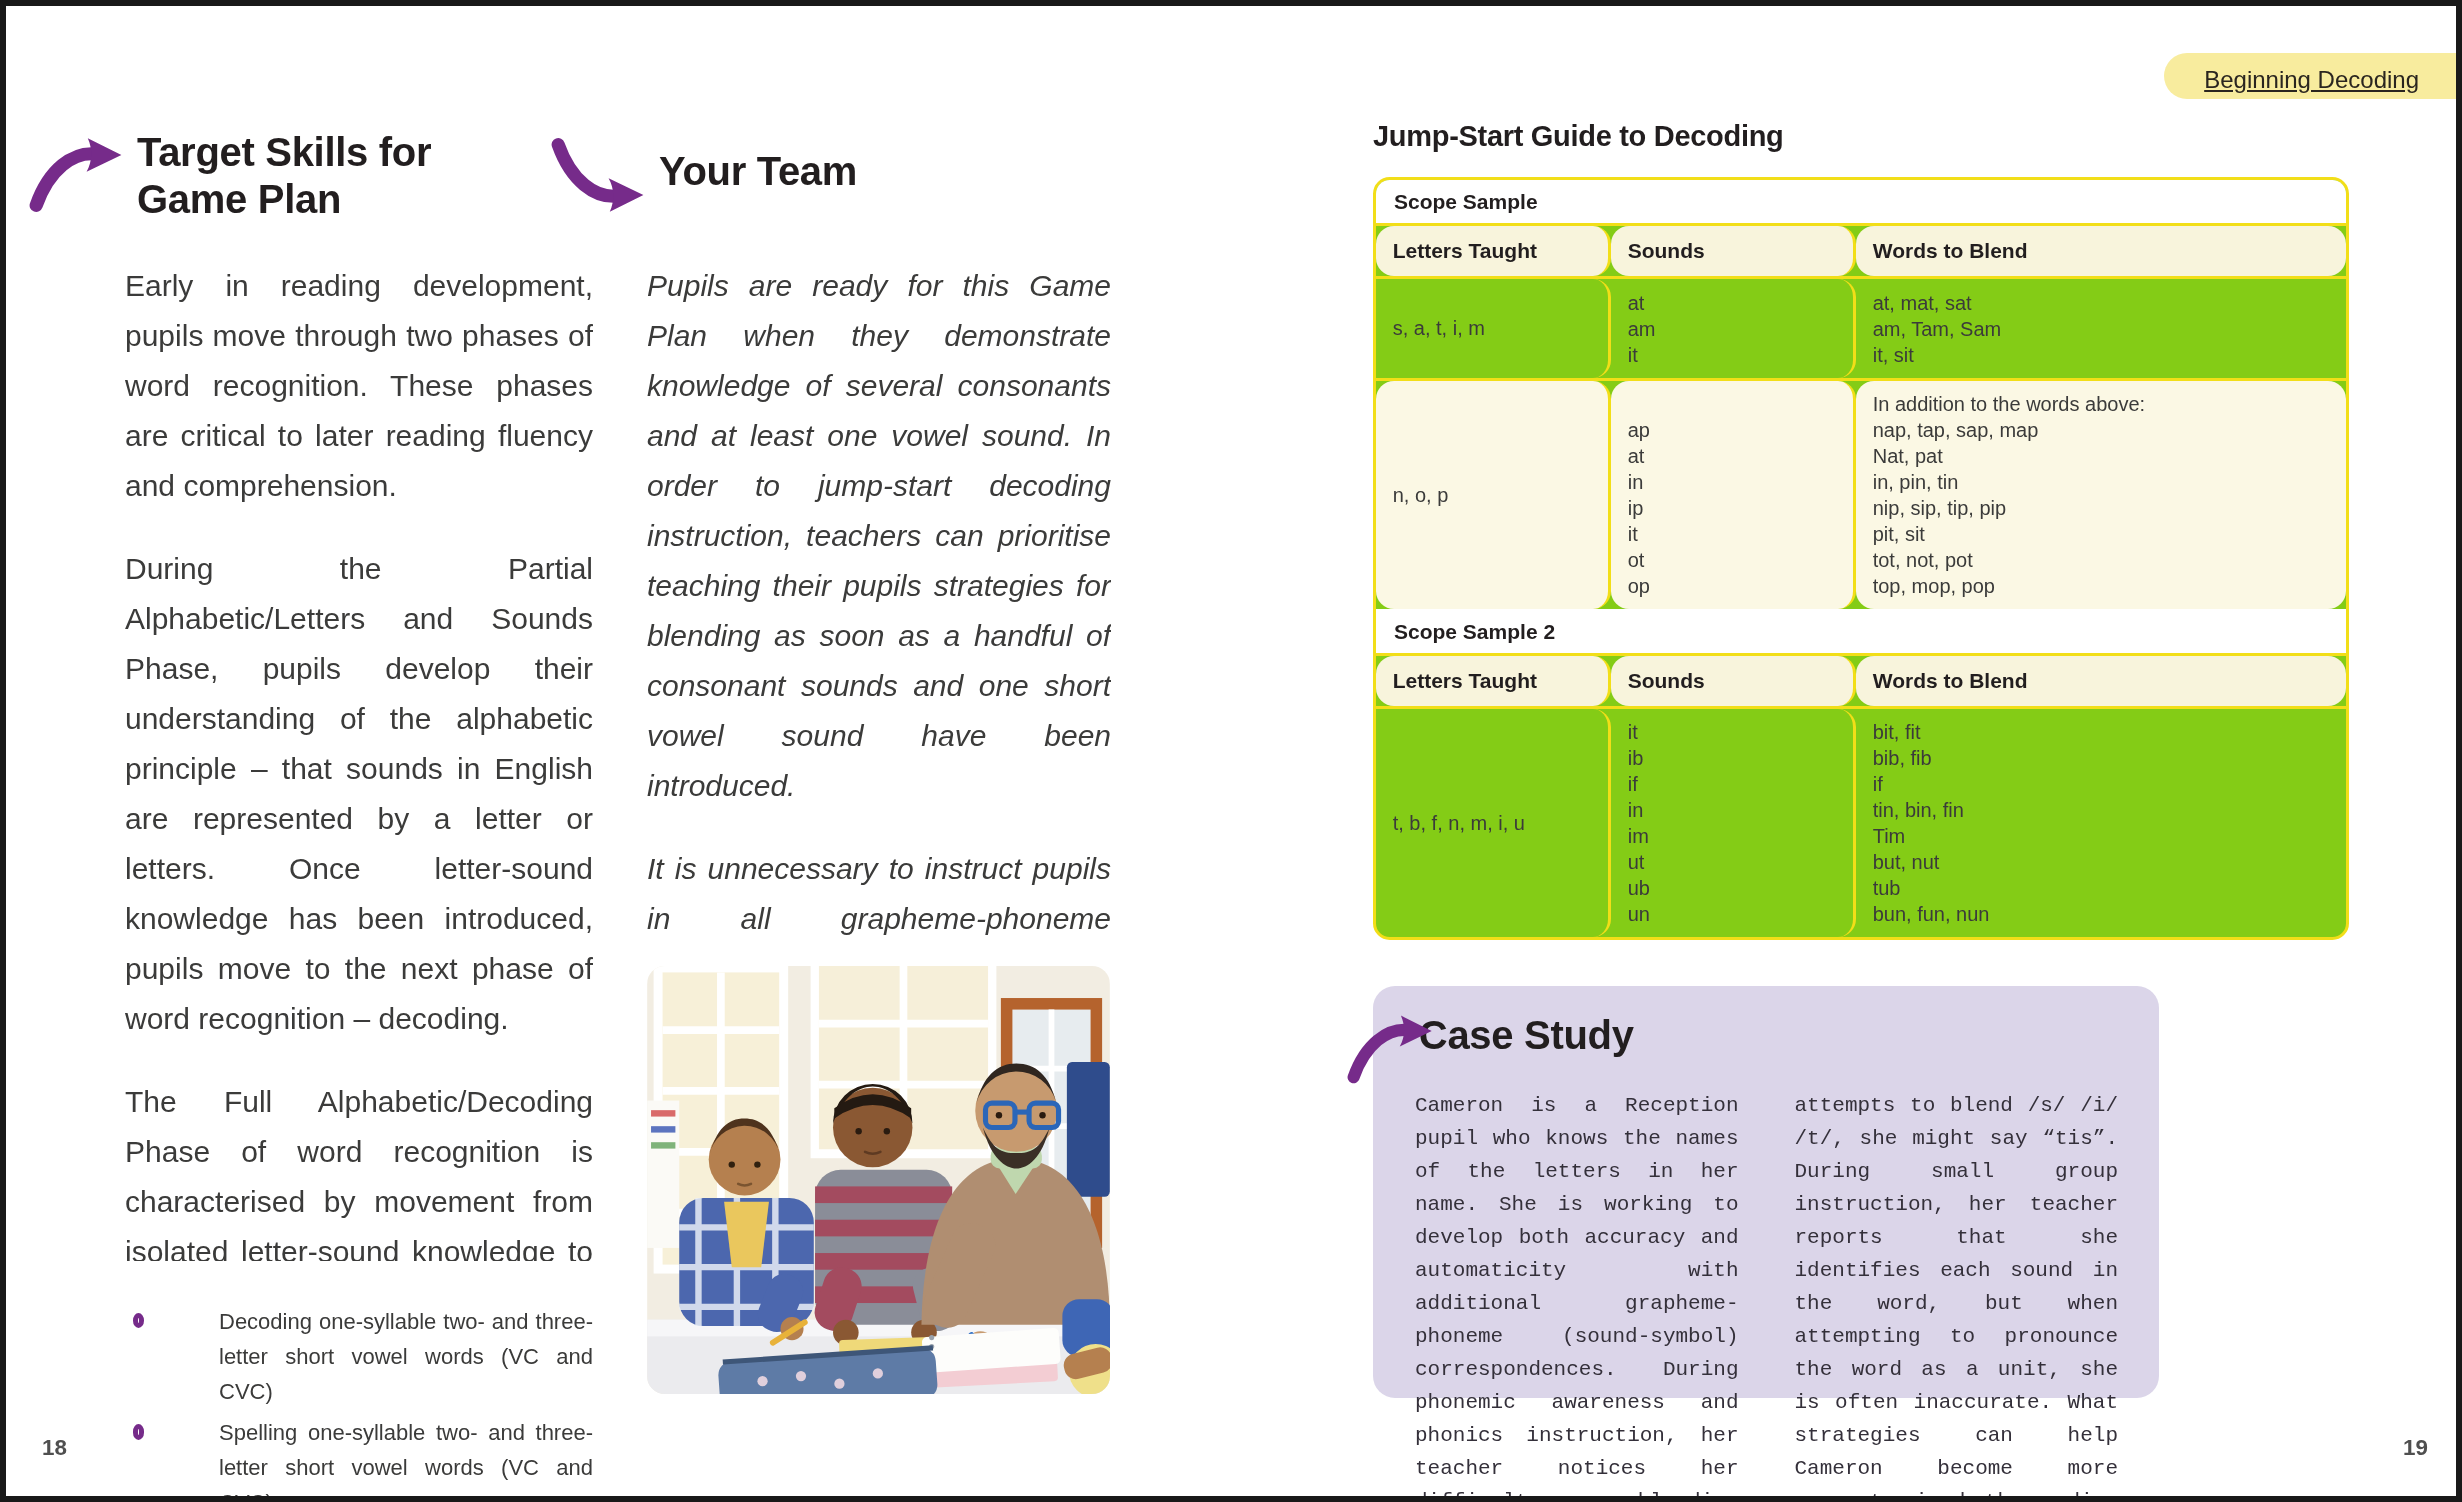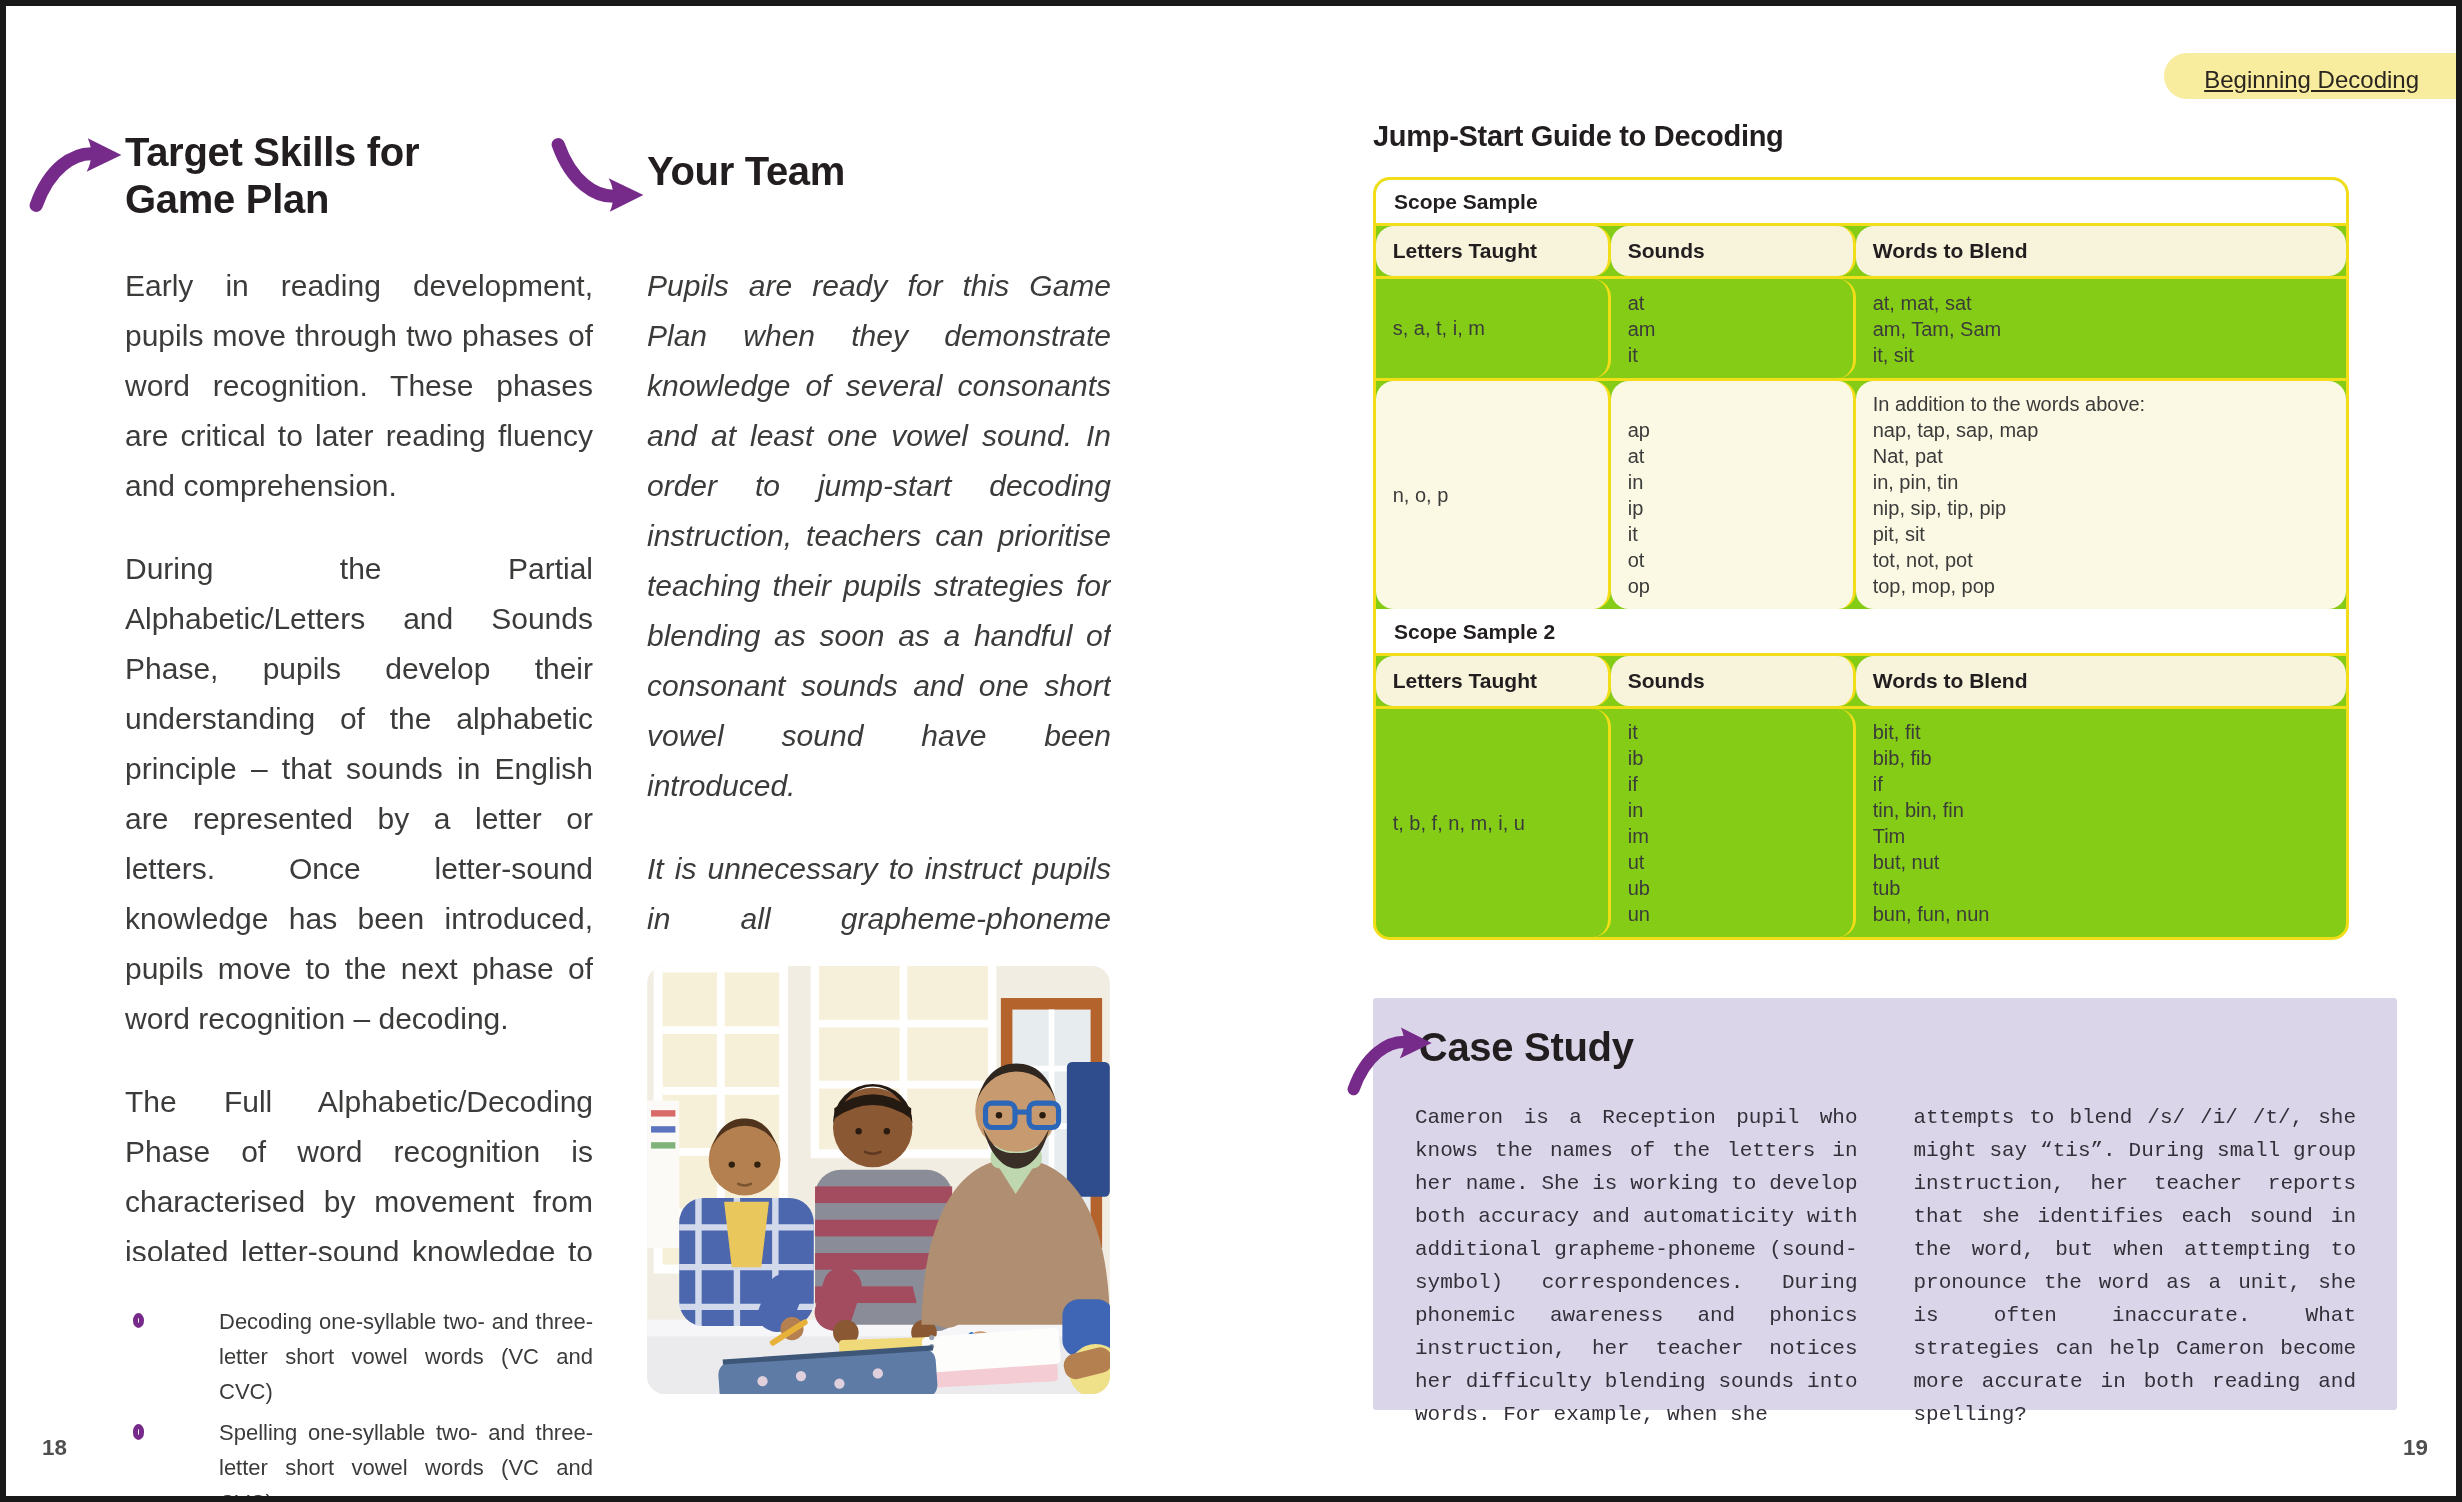--- a/index.html
+++ b/index.html
@@ -18,21 +18,21 @@
   body{background:#ffffff;font-family:"Liberation Sans","DejaVu Sans",sans-serif;}
   #canvas{
     position:relative;width:2462px;height:1502px;background:#ffffff;
     border:6.4px solid var(--frame);overflow:hidden;color:var(--body-ink);
   }
   .abs{position:absolute;}
 
   
   .section-heading{
     font-size:40px;line-height:47px;font-weight:700;color:var(--ink);
-    white-space:pre-line;letter-spacing:-0.3px;
+    white-space:pre-line;letter-spacing:-0.3px;margin-left:12px;
   }
   .arrow-svg{display:block;}
 
   
   .body-col p{
     font-size:30px;line-height:50px;text-align:justify;color:var(--body-ink);
     margin-bottom:33px;
   }
   .body-col p:last-child{margin-bottom:0;}
 
@@ -68,23 +68,22 @@
   .t-cell{padding:10.3px 16.7px;border-right:3.2px solid var(--table-yellow);border-radius:18px;}
   .t-cell:last-child{border-right:none;}
   .t-header .t-cell{background:var(--cream-header);font-size:21px;font-weight:700;color:var(--ink);padding:13px 16.7px;}
   .t-row.shaded .t-cell{background:var(--cream-row);}
   .letters-cell{display:flex;align-items:center;font-size:20px;color:var(--body-ink);}
   .stack-cell{display:flex;flex-direction:column;justify-content:flex-end;}
   .t-line{font-size:20px;line-height:26px;color:var(--body-ink);}
 
   
   .case-box{
-    width:1024px;height:412px;background:var(--lavender);border-radius:3px;
+    width:786px;height:412px;background:var(--lavender);border-radius:22px;
     padding:27px 41px 0 42px;
-    margin-top:12px;
   }
   .case-heading-row{position:relative;height:54px;}
   .case-heading{font-size:40px;font-weight:700;color:var(--ink);letter-spacing:-0.3px;}
   .case-cols{display:flex;gap:56px;margin-top:22px;font-family:Liberation Mono, monospace;}
   .case-col{flex:1;font-size:21px;line-height:33px;text-align:justify;color:#34303A;}
 
   .page-num{font-size:22.4px;font-weight:700;color:var(--pagenum);}
 
   .photo-frame{border-radius:18px;overflow:hidden;}
 </style>

